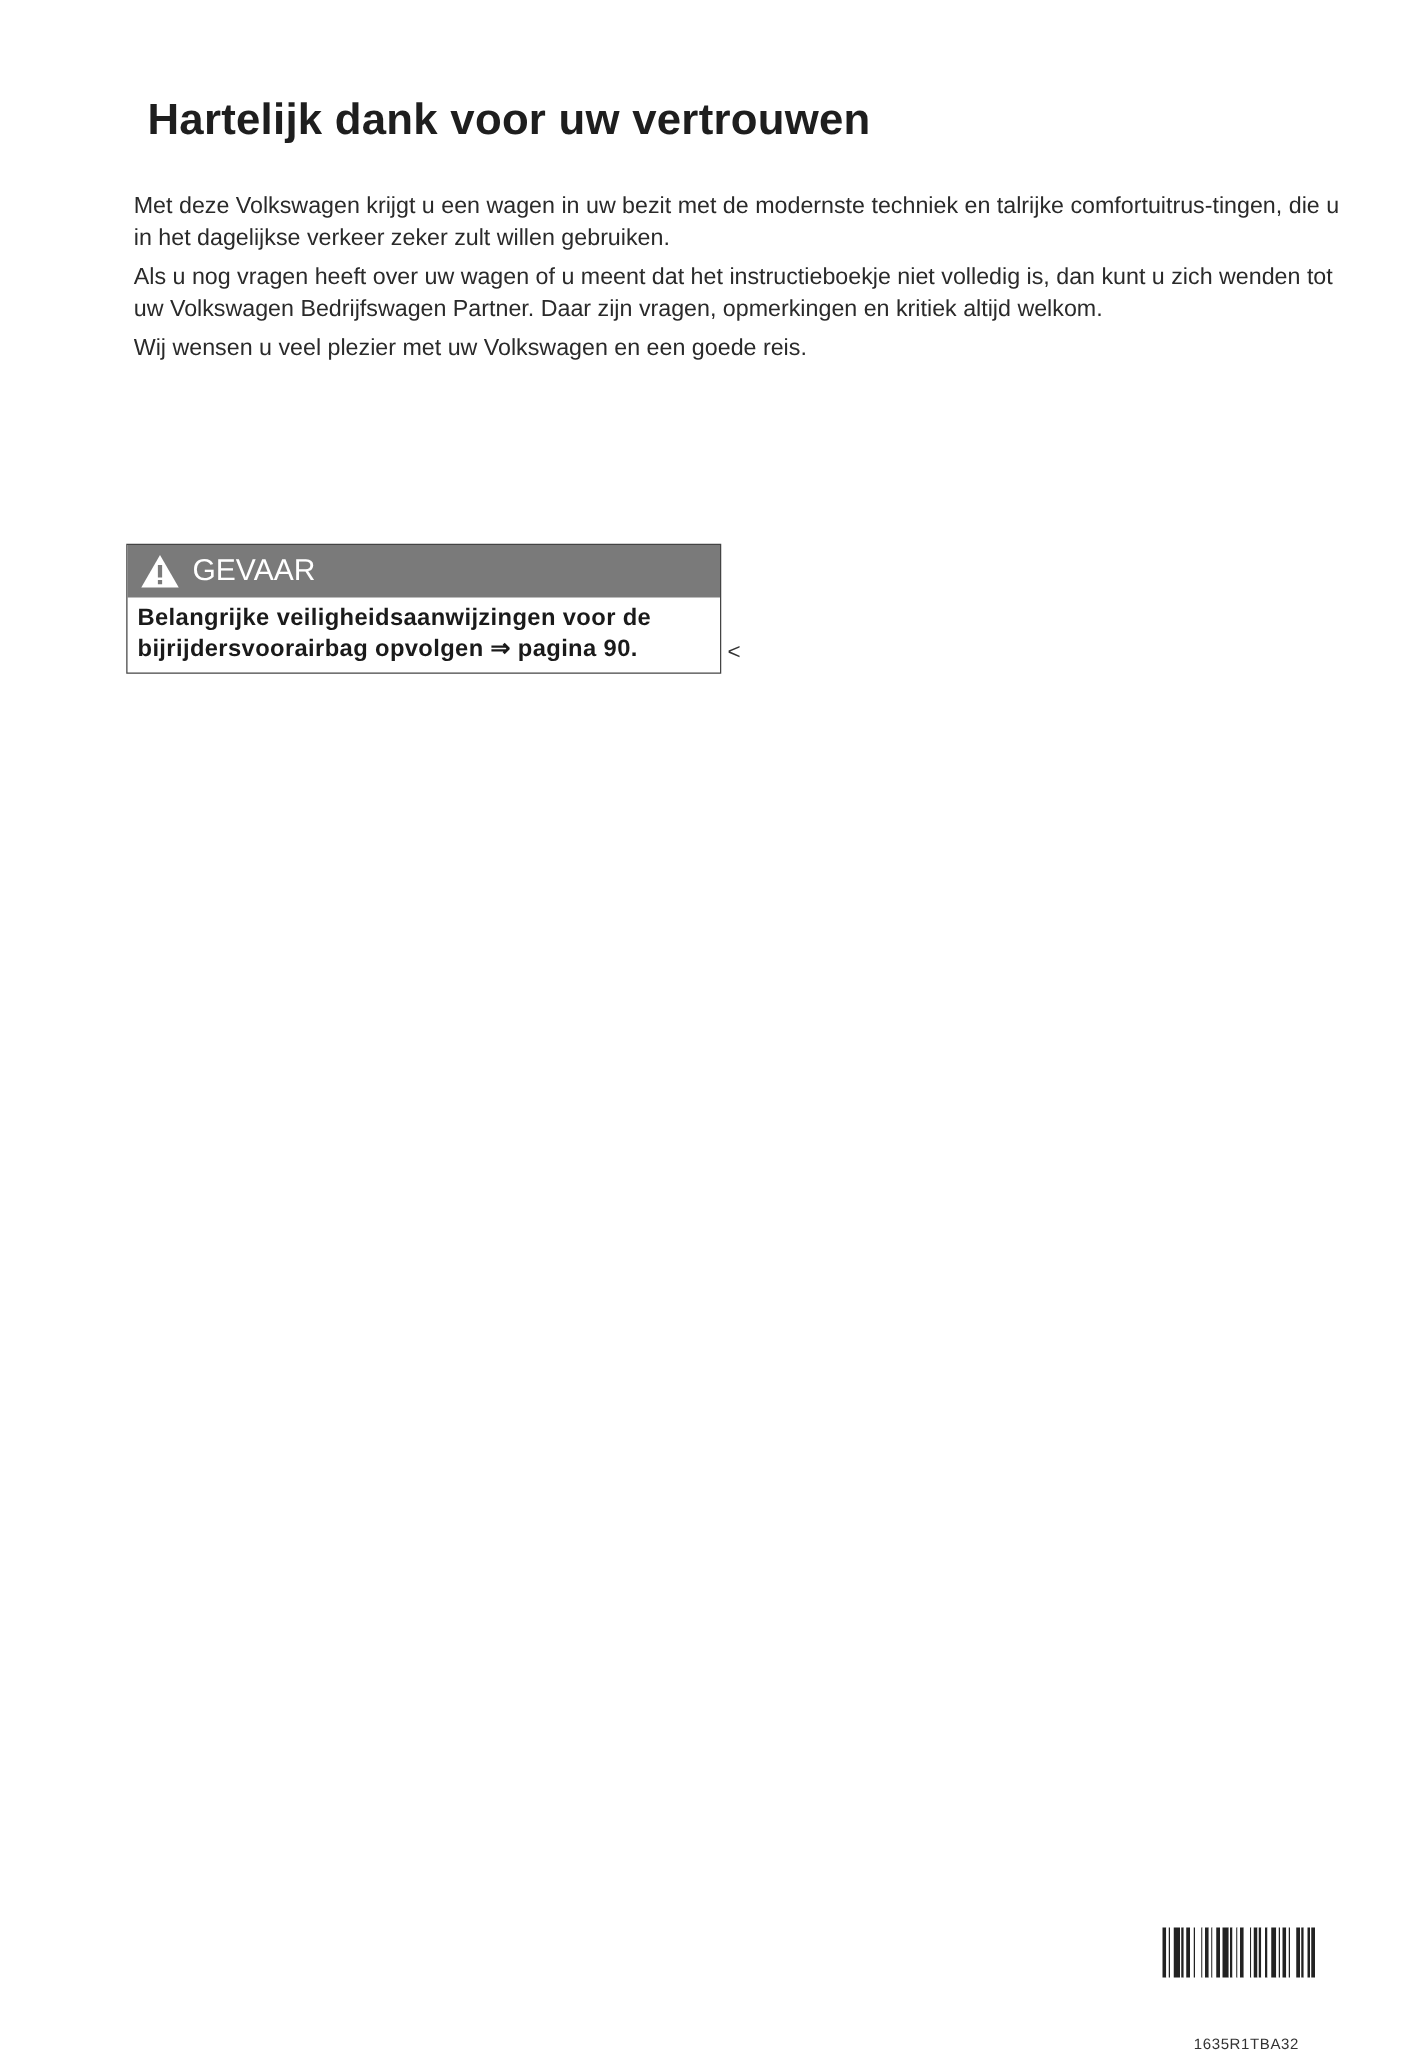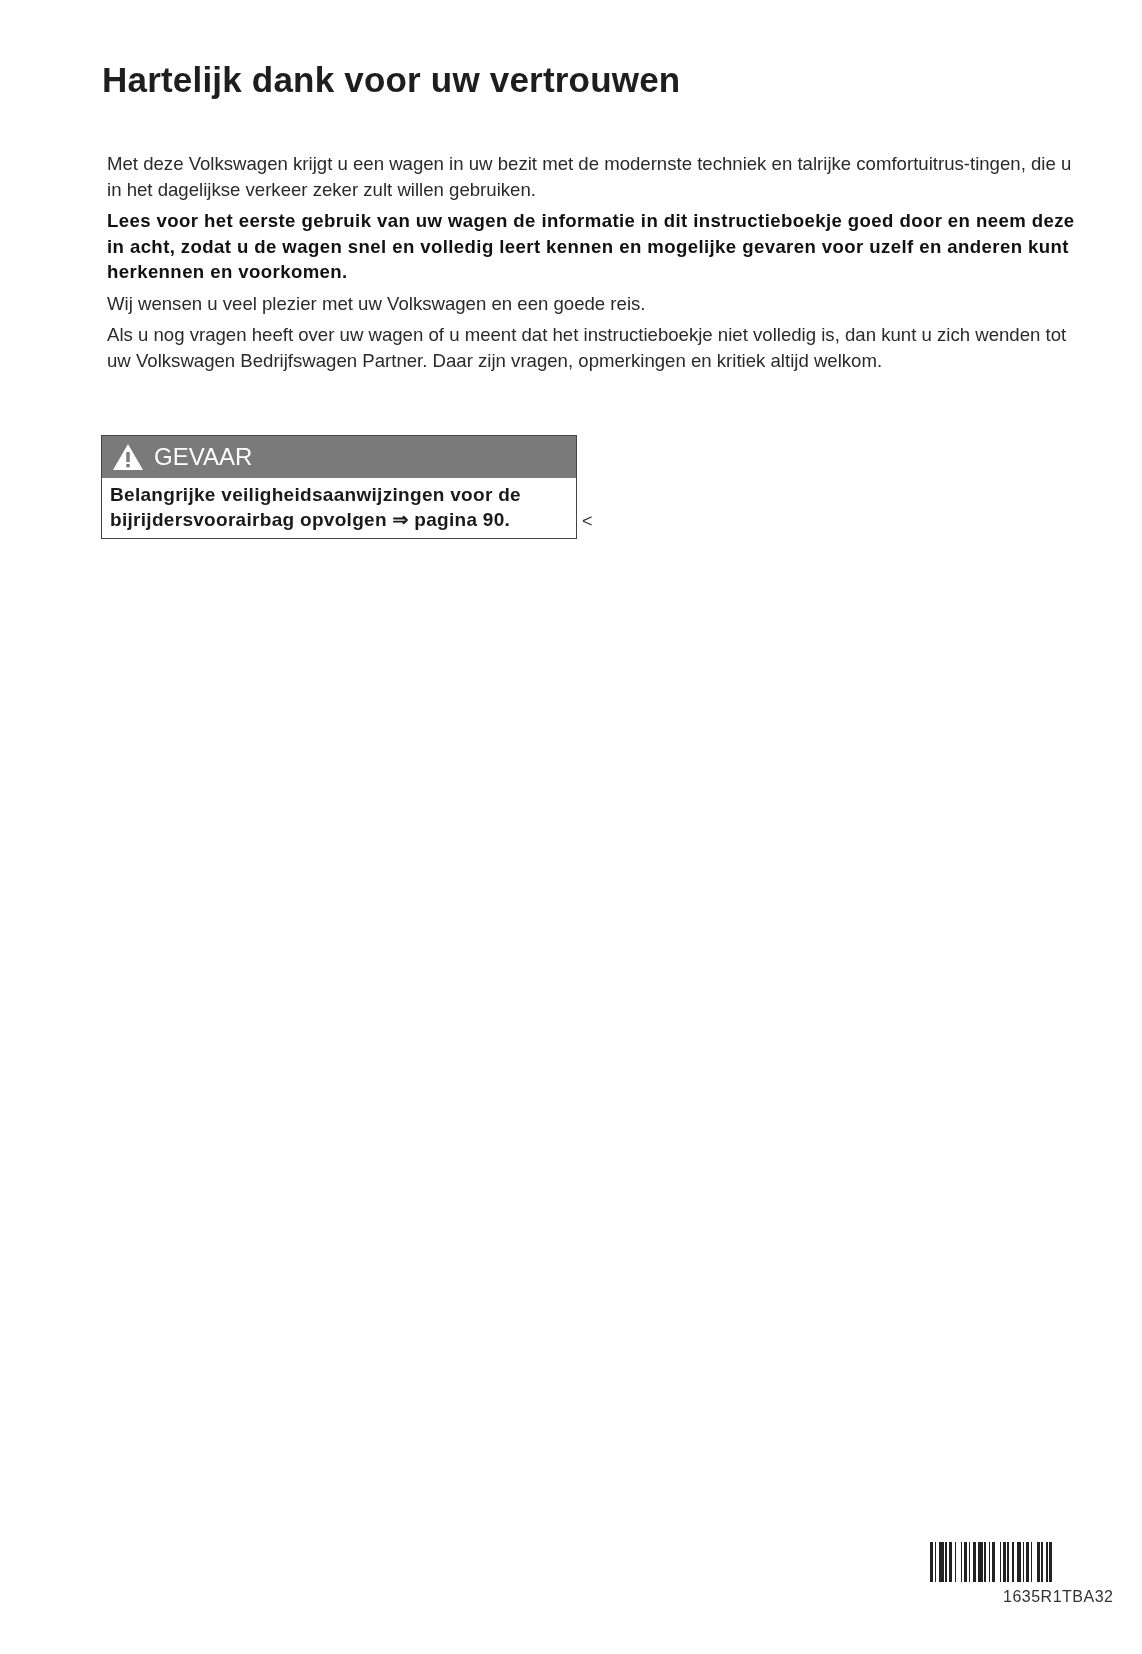--- a/index.html
+++ b/index.html
@@ -1,40 +1,39 @@
 <!DOCTYPE html>
 <html><head>
   <meta charset="utf-8">
   <style>
     html, body { margin: 0; padding: 0; background: #ffffff; }
     body { width: 1142px; height: 1654px; position: relative; overflow: hidden; font-family: "Liberation Sans", sans-serif; color: #1a1a1a; }
-    .title { position: absolute; left: 102px; top: 60px; font-size: 35px; font-weight: bold; color: #1e1e1e; letter-spacing: 0.2px; margin: 0; }
+    .title { position: absolute; left: 102px; top: 60px; font-size: 35px; font-weight: bold; color: #1e1e1e; letter-spacing: 0.2px; margin: 16px; }
     .body-text { position: absolute; left: 107px; top: 151px; width: 980px; font-size: 18.6px; line-height: 25.5px; color: #2a2a2a; }
     .body-text p { margin: 0 0 6px 0; }
     .body-text p.bold { font-weight: bold; color: #111; letter-spacing: 0.4px; }
     .sign { font-weight: bold; color: #111; }
     .warning { position: absolute; left: 101px; top: 435px; width: 474px; border: 1.5px solid #444; background: #fff; }
     .warning-head { background: #7a7a7a; height: 42px; display: flex; align-items: center; padding-left: 10px; color: #fff; font-size: 24px; }
     .warning-head svg { width: 32px; height: 28px; margin-right: 10px; }
     .warning-body { padding: 4px 8px 6px 8px; font-size: 19px; line-height: 25px; font-weight: bold; color: #1a1a1a; letter-spacing: 0.3px; }
     .end-mark { position: absolute; left: 582px; top: 511px; font-size: 18px; color: #333; }
     .barcode { position: absolute; left: 930px; top: 1542px; width: 160px; height: 40px; display: flex; align-items: stretch; }
     .barcode span { display: block; height: 100%; }
-    .barcode-label { position: absolute; left: 955px; top: 1588px; font-size: 16px; color: #333; letter-spacing: 0.5px; margin-left: 48px; }
+    .barcode-label { position: absolute; left: 955px; top: 1628px; font-size: 12px; color: #333; letter-spacing: 0.5px; }
   </style>
 </head>
 <body>
 
 <h1 class="title">Hartelijk dank voor uw vertrouwen</h1>
 
 <div class="body-text">
   <p>Met deze Volkswagen krijgt u een wagen in uw bezit met de modernste techniek en talrijke comfortuitrus-tingen, die u in het dagelijkse verkeer zeker zult willen gebruiken.</p>
-  <p class="bold">Lees voor het eerste gebruik van uw wagen de informatie in dit instructieboekje goed door en neem deze in acht, zodat u de wagen snel en volledig leert kennen en mogelijke gevaren voor uzelf en anderen kunt herkennen en voorkomen.</p>
+  <p>Als u nog vragen heeft over uw wagen of u meent dat het instructieboekje niet volledig is, dan kunt u zich wenden tot uw Volkswagen Bedrijfswagen Partner. Daar zijn vragen, opmerkingen en kritiek altijd welkom.</p>
   <p>Wij wensen u veel plezier met uw Volkswagen en een goede reis.</p>
-  <p>Als u nog vragen heeft over uw wagen of u meent dat het instructieboekje niet volledig is, dan kunt u zich wenden tot uw Volkswagen Bedrijfswagen Partner. Daar zijn vragen, opmerkingen en kritiek altijd welkom.</p>
 </div>
 
 <div class="warning">
   <div class="warning-head">
     <svg viewBox="0 0 32 28">
       <polygon points="16,1 31,27 1,27" fill="#ffffff"></polygon>
       <rect x="14.3" y="9" width="3.4" height="10" fill="#7a7a7a"></rect>
       <rect x="14.3" y="21" width="3.4" height="3.4" fill="#7a7a7a"></rect>
     </svg>
     <span>GEVAAR</span>

